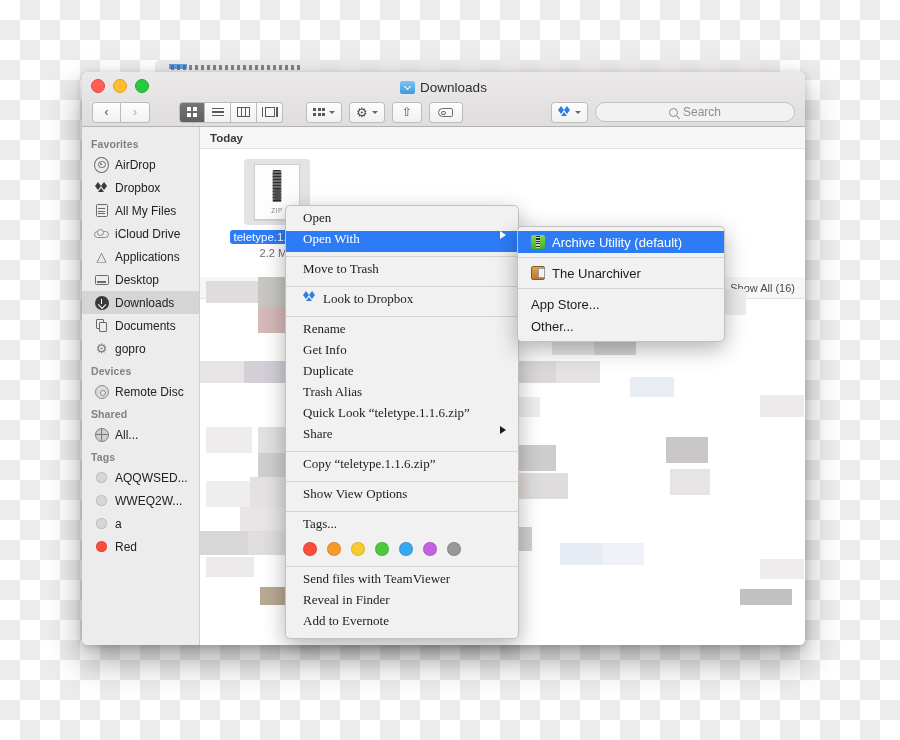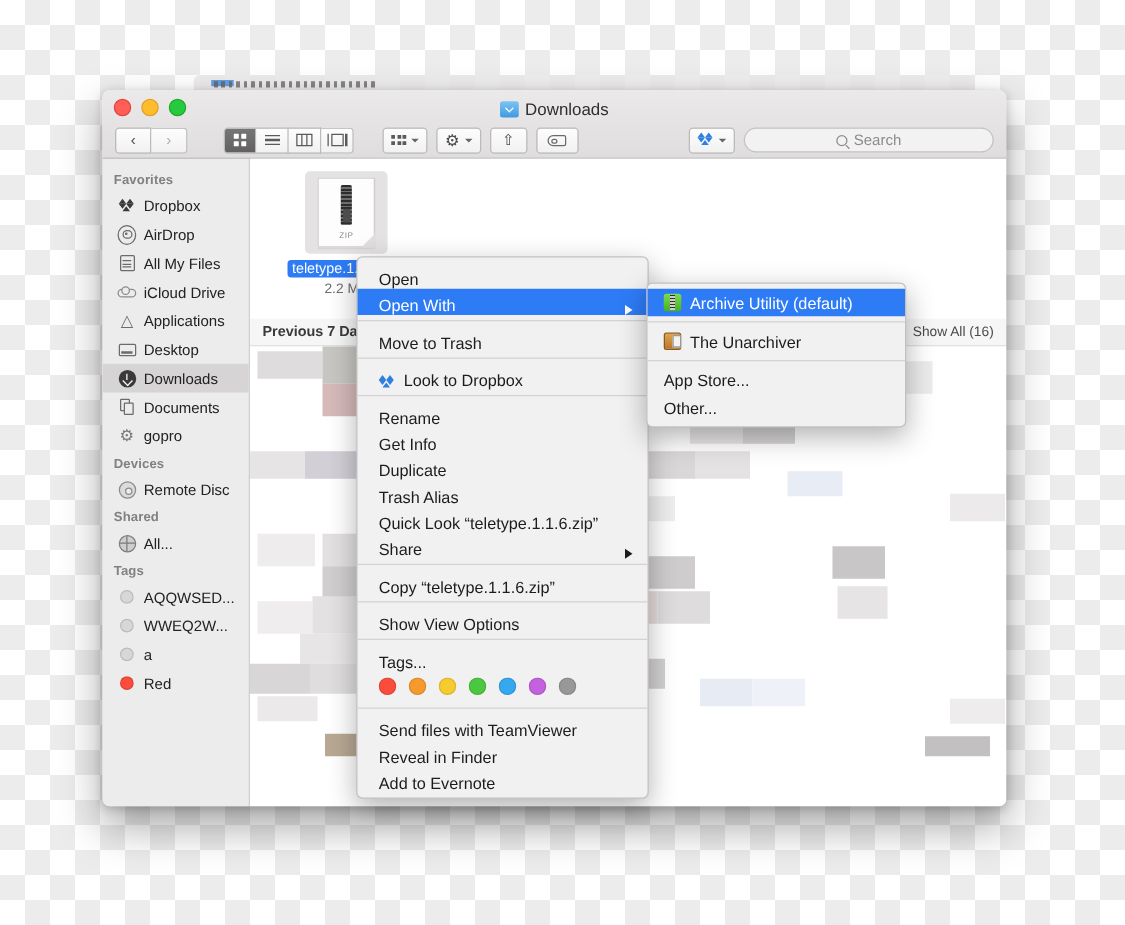--- a/index.html
+++ b/index.html
@@ -372,25 +372,26 @@
     box-shadow: 0 7px 22px rgba(0,0,0,.30);
     font-size: 13px;
     color: #1c1c1c;
     padding: 4px 0;
     box-sizing: border-box;
     z-index: 40;
   }
   .ctx-item {
     height: 21px;
     display: flex;
-    align-items: flex-end;
+    align-items: flex-start;
     padding: 0 12px 0 17px;
     white-space: nowrap;
     position: relative;
     box-sizing: border-box;
+    font-family: Liberation Serif, serif;
   }
   .ctx-item.highlight { background: #2d7cf6; color: #fff; }
   .ctx-item .sub-arrow {
     margin-left: auto;
     width: 0; height: 0;
     border-top: 4px solid transparent;
     border-bottom: 4px solid transparent;
     border-left: 6px solid currentColor;
   }
   .ctx-item .dbx-mini { margin-right: 7px; }
@@ -563,40 +564,40 @@
   </div>
 
   <div class="body-row">
 
     <div class="sidebar">
 
       <div class="sb-header">Favorites</div>
 
       <div class="sb-item">
         <span class="sb-ico">
+            <span class="airdrop-ico"></span>
+          </span>
+        <span>AirDrop</span>
+      </div>
+
+      <div class="sb-item">
+        <span class="sb-ico">
           <span class="sb-dropbox">
               <i class="a"></i>
               <i class="b"></i>
               <i class="c"></i>
               <i class="d"></i>
               <i class="e"></i>
             </span>
         </span>
         <span>Dropbox</span>
       </div>
 
       <div class="sb-item">
         <span class="sb-ico">
-            <span class="airdrop-ico"></span>
-          </span>
-        <span>AirDrop</span>
-      </div>
-
-      <div class="sb-item">
-        <span class="sb-ico">
             <span class="allfiles-ico">
               <i></i>
               <i></i>
               <i></i>
             </span>
           </span>
         <span>All My Files</span>
       </div>
 
       <div class="sb-item">
@@ -676,20 +677,23 @@
       <div class="sb-item">
         <span class="sb-ico">
             <span class="tagdot" style="background:#fc4c3b"></span>
           </span>
         <span>Red</span>
       </div>
     </div>
 
     <div class="content">
 
+      <div class="section-bar">
+        <span>Today</span>
+      </div>
 
       <div class="today-row">
         <div class="file-tile">
           <div class="zip-thumb">
             <div class="zip-doc">
               <div class="zipper"></div>
               <div class="zip-label">ZIP</div>
             </div>
           </div>
           <div><span class="file-name">teletype.1.1.6.zip</span></div>

